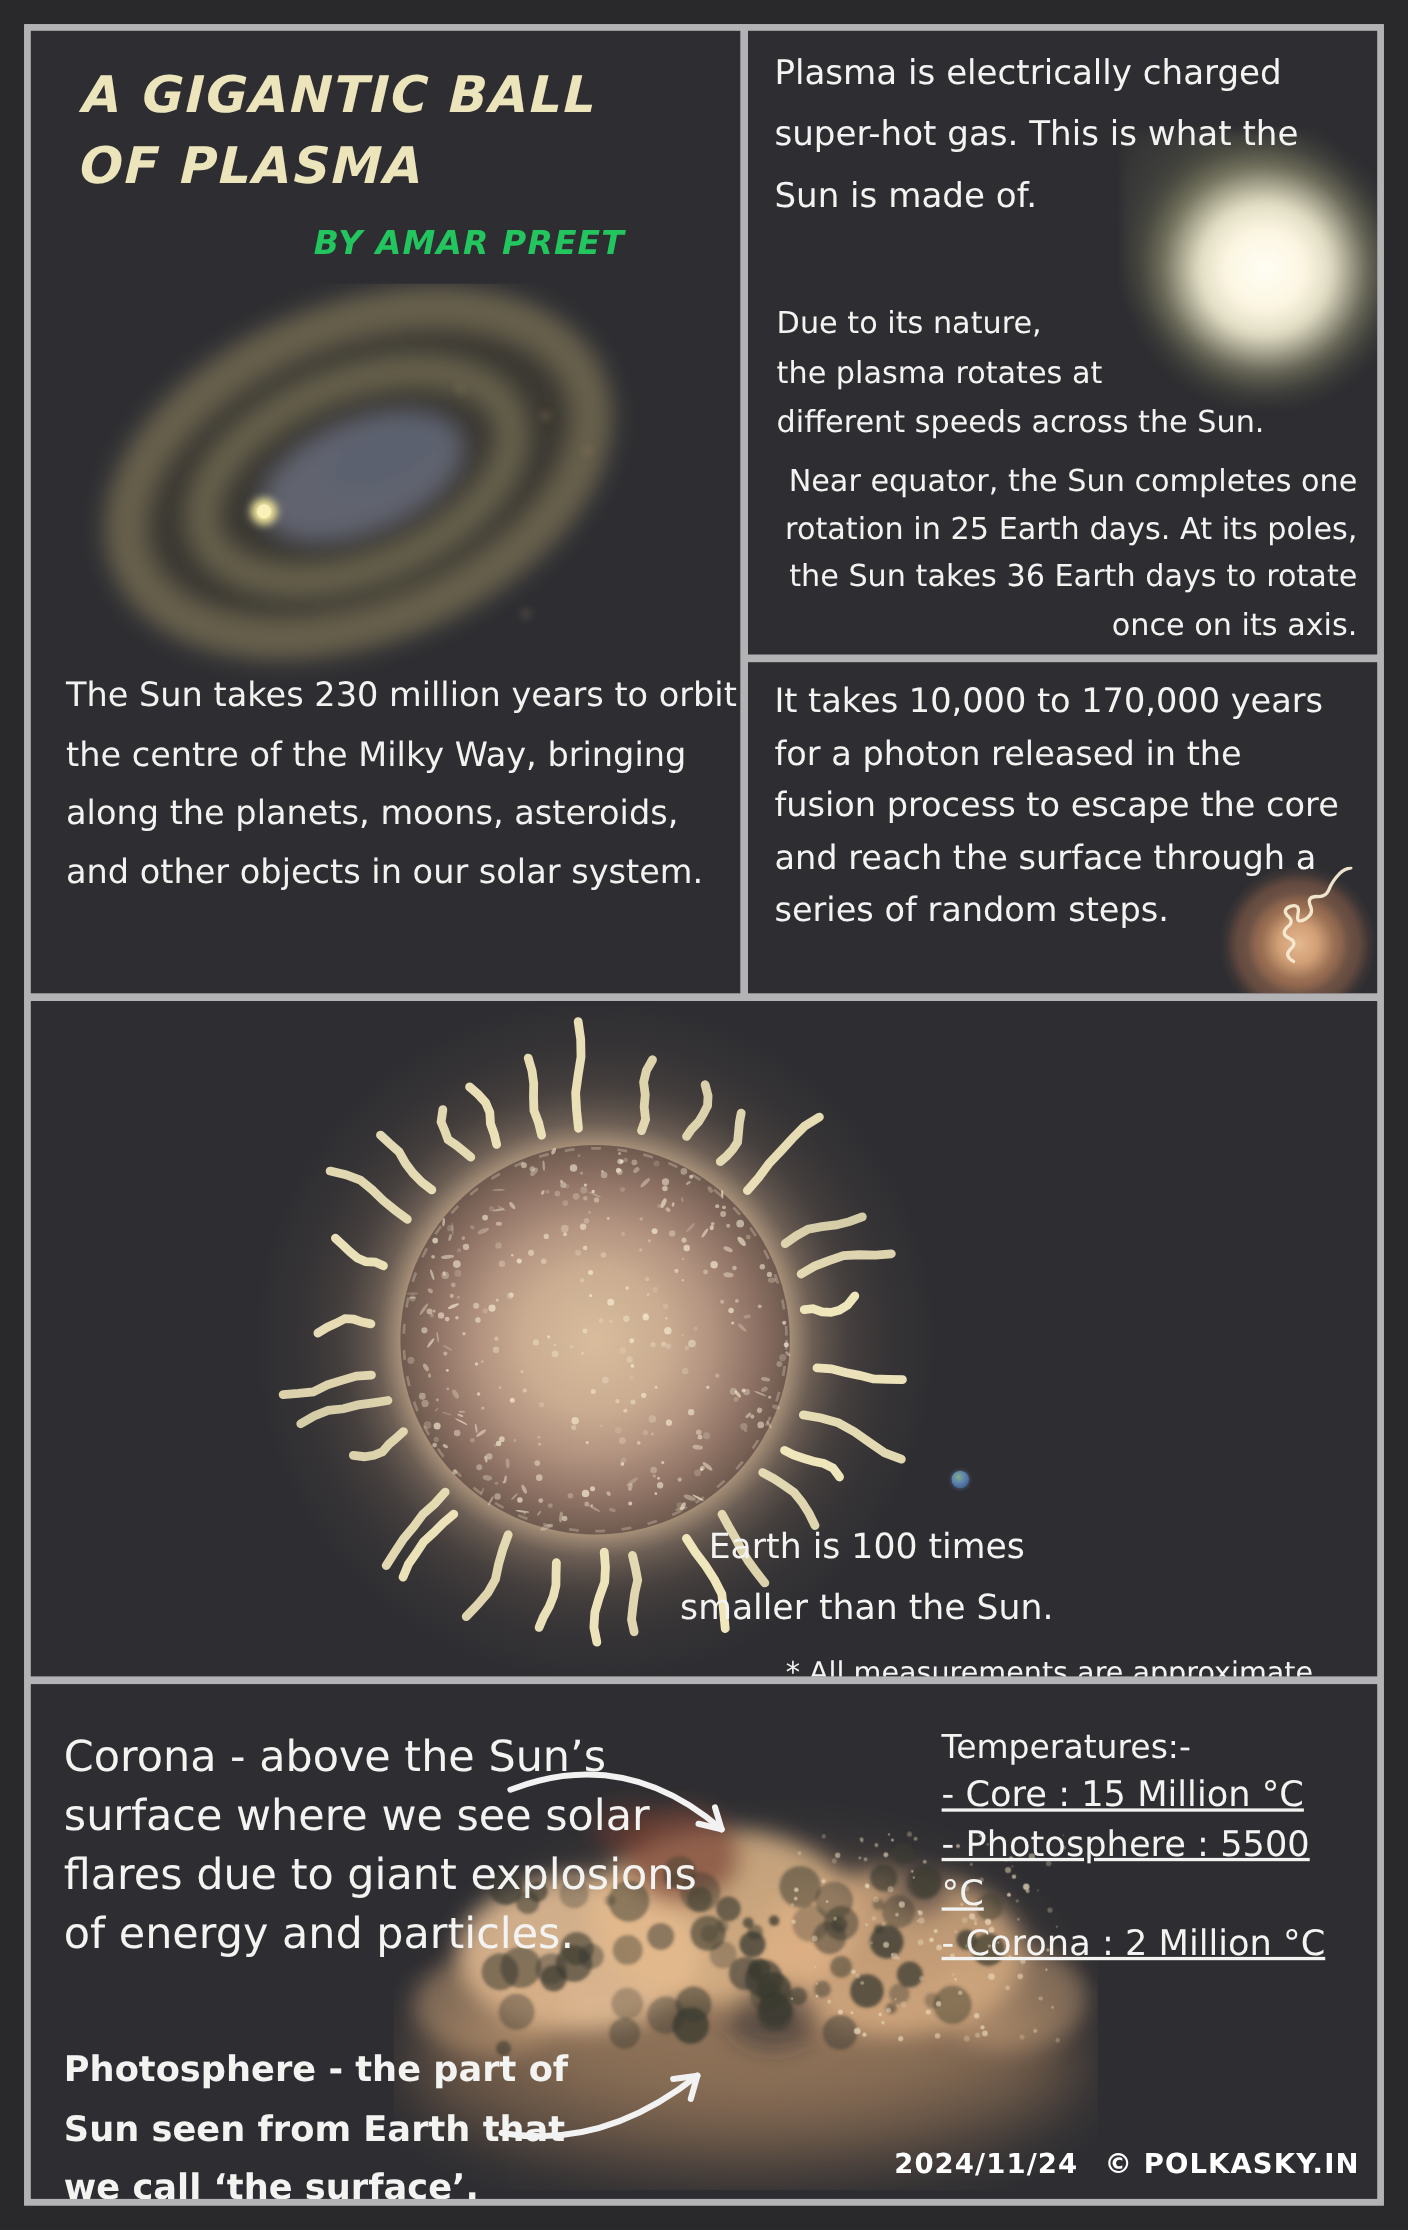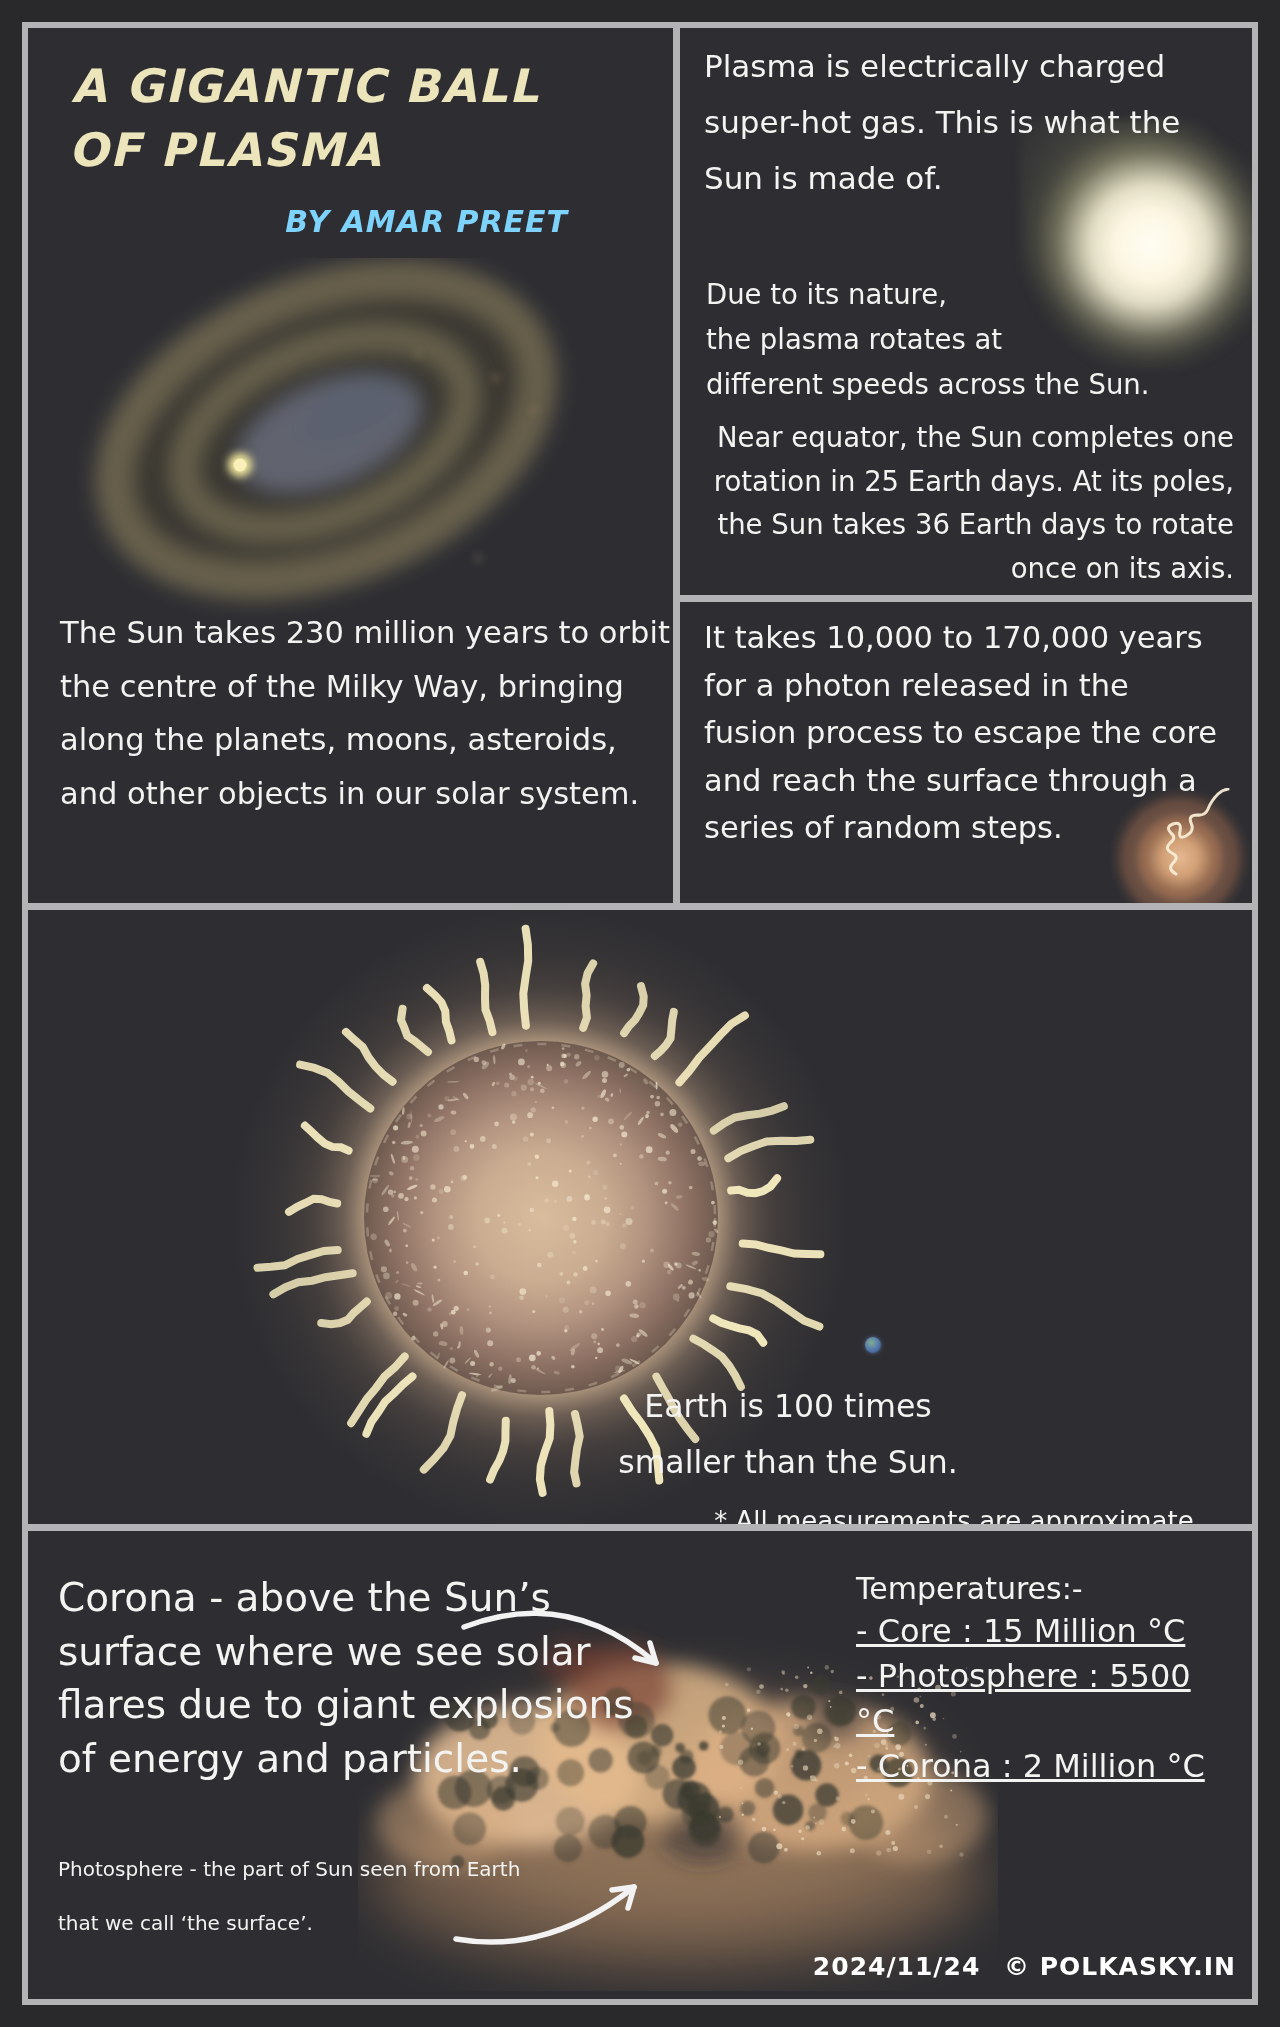--- a/index.html
+++ b/index.html
@@ -12,21 +12,21 @@
   .panel-intro{grid-column:1;grid-row:1 / 3;}
   .panel-plasma{grid-column:2;grid-row:1;}
   .panel-photon{grid-column:2;grid-row:2;}
   .panel-sun{grid-column:1 / 3;grid-row:3;}
   .panel-layers{grid-column:1 / 3;grid-row:4;}
 
   .title{position:absolute;left:46px;top:26px;width:560px;
     font-size:46px;line-height:64px;font-weight:700;font-style:italic;
     letter-spacing:1.5px;color:#ece4bb;white-space:pre-line;transform:skewX(-2deg);}
   .byline{position:absolute;left:0;top:176px;width:540px;text-align:right;
-    font-size:30px;font-weight:700;font-style:italic;color:#7dd3fc;letter-spacing:1px;}
+    font-size:30px;font-weight:700;font-style:italic;color:#22c55e;letter-spacing:1px;}
   .galaxy-svg{position:absolute;left:38px;top:230px;width:540px;height:390px;}
   .orbit-text{position:absolute;left:32px;top:578px;width:612px;font-size:30.5px;line-height:53.5px;color:#f2f2f0;}
 
   .plasma-intro{position:absolute;left:24px;top:10px;width:528px;font-size:31px;line-height:56px;z-index:2;}
   .fuzzy-sun{position:absolute;left:340px;top:92px;width:250px;height:250px;z-index:1;filter:blur(4px);
     background:
       radial-gradient(circle at 52% 50%, #fffef4 0%, #fcf6e2 20%, rgba(240,235,208,.92) 33%,
         rgba(168,166,128,.45) 52%, rgba(110,110,84,.22) 63%, rgba(110,110,84,0) 72%),
       radial-gradient(circle at 36% 30%, rgba(148,148,108,.35) 0%, rgba(148,148,108,0) 52%);}
   .rotation-lines{position:absolute;left:26px;top:244px;width:520px;font-size:27.5px;line-height:45px;white-space:pre-line;z-index:2;}
@@ -48,21 +48,21 @@
     box-shadow:0 0 4px rgba(120,160,220,.5);}
   .scale-text{position:absolute;left:540px;top:468px;width:440px;text-align:center;
     font-size:31.5px;line-height:56px;}
   .measure-note{position:absolute;right:50px;top:596px;font-size:26px;font-style:normal;}
 
   .corona-text{position:absolute;left:30px;top:40px;width:586px;font-size:39px;line-height:53.5px;z-index:2;}
   .temps{position:absolute;left:828px;top:38px;width:380px;z-index:2;}
   .temps-title{font-size:30px;line-height:40px;}
   .temps-item{font-size:32px;line-height:45px;text-decoration:underline;}
   .temps-item:first-of-type{margin-top:10px;}
-  .photosphere-text{position:absolute;left:30px;top:312px;width:490px;font-size:20px;line-height:53.5px;z-index:2;}
+  .photosphere-text{position:absolute;left:30px;top:324px;width:490px;font-size:32px;line-height:53.5px;z-index:2;font-weight:bold;}
   .surface-svg{position:absolute;left:330px;top:40px;width:640px;height:420px;z-index:1;}
   .arrows-svg{position:absolute;left:0;top:0;width:1224px;height:468px;z-index:3;pointer-events:none;}
   .footer{position:absolute;right:16px;bottom:18px;font-size:25px;font-weight:700;letter-spacing:1px;color:#fff;z-index:4;}
   .footer span{margin-left:14px;}
 </style>
 </head>
 <body>
 
 <div class="poster">
   <div class="frame">

